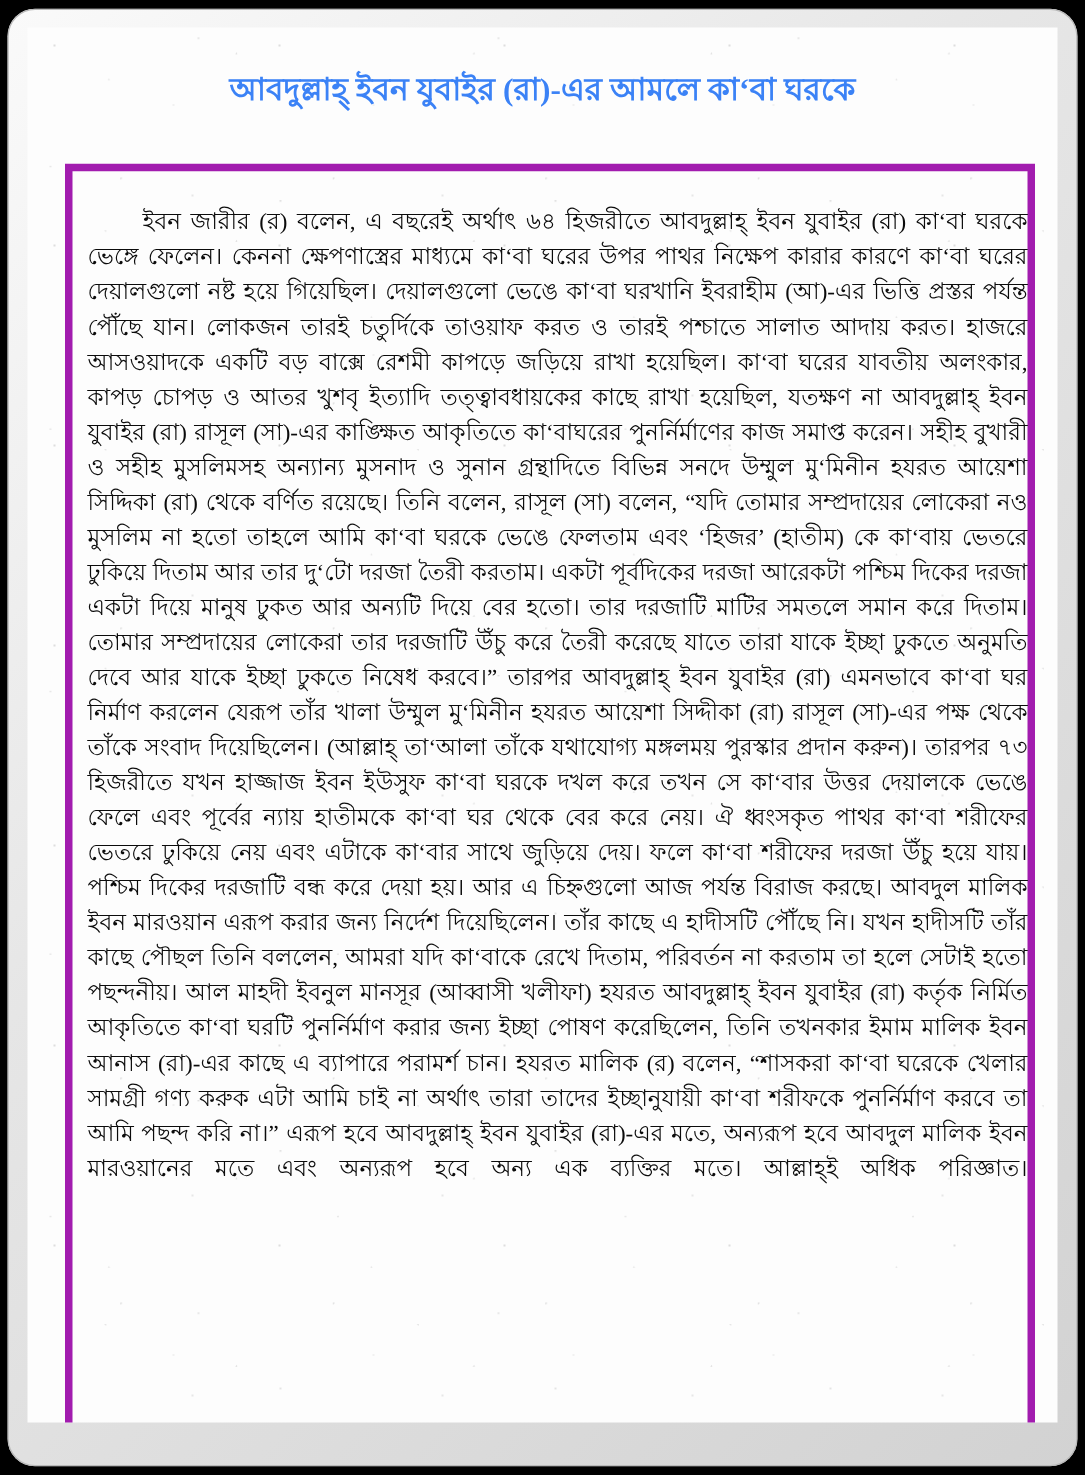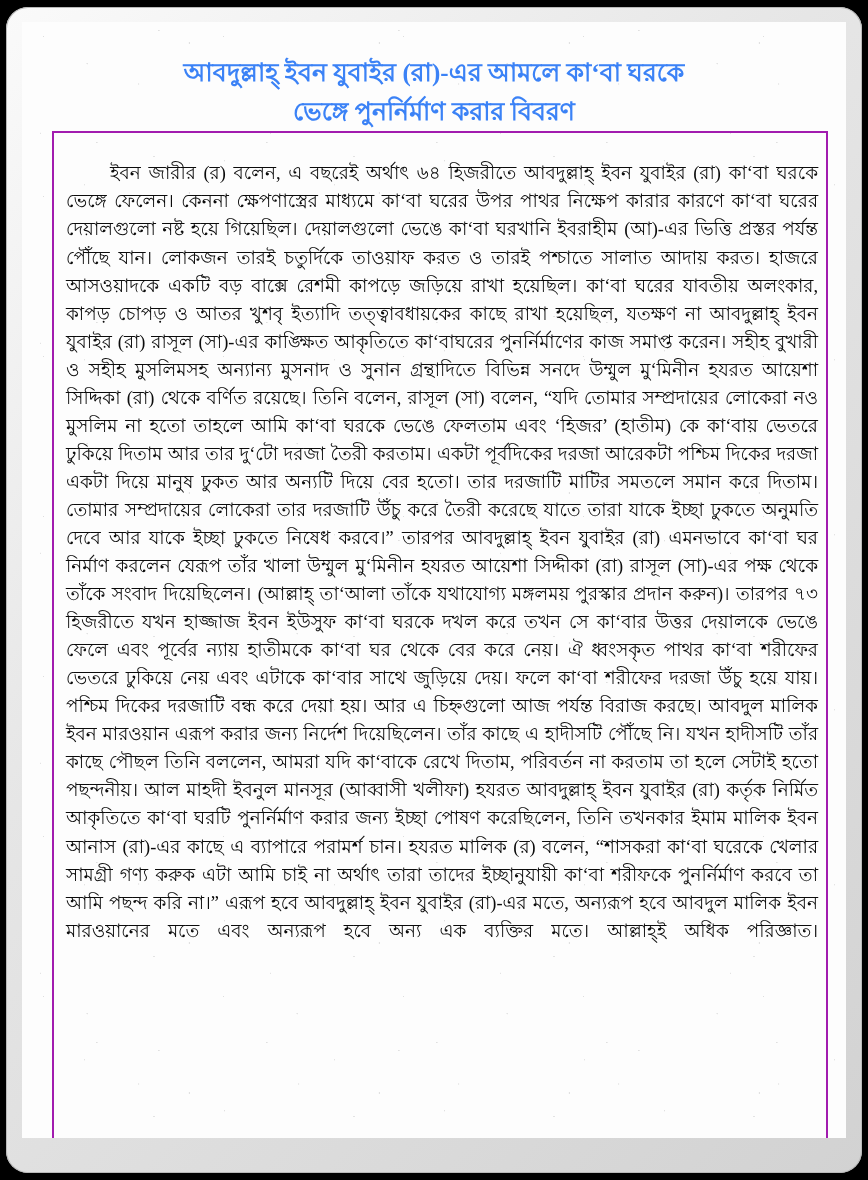--- a/index.html
+++ b/index.html
@@ -94,21 +94,21 @@
   }
 
   
   .body-frame {
     position: absolute;
     left: 30px;
     top: 109px;
     width: 776px;
     height: 1019px;
     box-sizing: border-box;
-    border: 2px solid #a21caf;
+    border: 6px solid #a21caf;
     background: transparent;
   }
 
   .body-text {
     position: absolute;
     left: 12px;
     top: 8px;
     width: 752px;
     color: #0b0b0b;
     font-family: "Liberation Serif", "DejaVu Serif", serif;
@@ -134,21 +134,20 @@
 <div class="scan-frame">
 
   <div class="page-bevel"></div>
 
   <div class="page-sheet">
 
     <div class="page-noise"></div>
 
     <h1 class="page-title">
       <span class="title-line">আবদুল্লাহ্‌ ইবন যুবাইর (রা)-এর আমলে কা‘বা ঘরকে</span>
-      <span class="title-line">ভেঙ্গে পুনর্নির্মাণ করার বিবরণ</span>
     </h1>
 
     <div class="body-frame">
       <p class="body-text">ইবন জারীর (র) বলেন, এ বছরেই অর্থাৎ ৬৪ হিজরীতে আবদুল্লাহ্‌ ইবন যুবাইর (রা) কা‘বা ঘরকে ভেঙ্গে ফেলেন। কেননা ক্ষেপণাস্ত্রের মাধ্যমে কা‘বা ঘরের উপর পাথর নিক্ষেপ কারার কারণে কা‘বা ঘরের দেয়ালগুলো নষ্ট হয়ে গিয়েছিল। দেয়ালগুলো ভেঙে কা‘বা ঘরখানি ইবরাহীম (আ)-এর ভিত্তি প্রস্তর পর্যন্ত পৌঁছে যান। লোকজন তারই চতুর্দিকে তাওয়াফ করত ও তারই পশ্চাতে সালাত আদায় করত। হাজরে আসওয়াদকে একটি বড় বাক্সে রেশমী কাপড়ে জড়িয়ে রাখা হয়েছিল। কা‘বা ঘরের যাবতীয় অলংকার, কাপড় চোপড় ও আতর খুশবৃ ইত্যাদি তত্ত্বাবধায়কের কাছে রাখা হয়েছিল, যতক্ষণ না আবদুল্লাহ্‌ ইবন যুবাইর (রা) রাসূল (সা)-এর কাঙ্ক্ষিত আকৃতিতে কা‘বাঘরের পুনর্নির্মাণের কাজ সমাপ্ত করেন। সহীহ বুখারী ও সহীহ মুসলিমসহ অন্যান্য মুসনাদ ও সুনান গ্রন্থাদিতে বিভিন্ন সনদে উম্মুল মু‘মিনীন হযরত আয়েশা সিদ্দিকা (রা) থেকে বর্ণিত রয়েছে। তিনি বলেন, রাসূল (সা) বলেন, “যদি তোমার সম্প্রদায়ের লোকেরা নও মুসলিম না হতো তাহলে আমি কা‘বা ঘরকে ভেঙে ফেলতাম এবং ‘হিজর’ (হাতীম) কে কা‘বায় ভেতরে ঢুকিয়ে দিতাম আর তার দু‘টো দরজা তৈরী করতাম। একটা পূর্বদিকের দরজা আরেকটা পশ্চিম দিকের দরজা একটা দিয়ে মানুষ ঢুকত আর অন্যটি দিয়ে বের হতো। তার দরজাটি মাটির সমতলে সমান করে দিতাম। তোমার সম্প্রদায়ের লোকেরা তার দরজাটি উঁচু করে তৈরী করেছে যাতে তারা যাকে ইচ্ছা ঢুকতে অনুমতি দেবে আর যাকে ইচ্ছা ঢুকতে নিষেধ করবে।” তারপর আবদুল্লাহ্‌ ইবন যুবাইর (রা) এমনভাবে কা‘বা ঘর নির্মাণ করলেন যেরূপ তাঁর খালা উম্মুল মু‘মিনীন হযরত আয়েশা সিদ্দীকা (রা) রাসূল (সা)-এর পক্ষ থেকে তাঁকে সংবাদ দিয়েছিলেন। (আল্লাহ্‌ তা‘আলা তাঁকে যথাযোগ্য মঙ্গলময় পুরস্কার প্রদান করুন)। তারপর ৭৩ হিজরীতে যখন হাজ্জাজ ইবন ইউসুফ কা‘বা ঘরকে দখল করে তখন সে কা‘বার উত্তর দেয়ালকে ভেঙে ফেলে এবং পূর্বের ন্যায় হাতীমকে কা‘বা ঘর থেকে বের করে নেয়। ঐ ধ্বংসকৃত পাথর কা‘বা শরীফের ভেতরে ঢুকিয়ে নেয় এবং এটাকে কা‘বার সাথে জুড়িয়ে দেয়। ফলে কা‘বা শরীফের দরজা উঁচু হয়ে যায়। পশ্চিম দিকের দরজাটি বন্ধ করে দেয়া হয়। আর এ চিহ্নগুলো আজ পর্যন্ত বিরাজ করছে। আবদুল মালিক ইবন মারওয়ান এরূপ করার জন্য নির্দেশ দিয়েছিলেন। তাঁর কাছে এ হাদীসটি পৌঁছে নি। যখন হাদীসটি তাঁর কাছে পৌছল তিনি বললেন, আমরা যদি কা‘বাকে রেখে দিতাম, পরিবর্তন না করতাম তা হলে সেটাই হতো পছন্দনীয়। আল মাহদী ইবনুল মানসূর (আব্বাসী খলীফা) হযরত আবদুল্লাহ্‌ ইবন যুবাইর (রা) কর্তৃক নির্মিত আকৃতিতে কা‘বা ঘরটি পুনর্নির্মাণ করার জন্য ইচ্ছা পোষণ করেছিলেন, তিনি তখনকার ইমাম মালিক ইবন আনাস (রা)-এর কাছে এ ব্যাপারে পরামর্শ চান। হযরত মালিক (র) বলেন, “শাসকরা কা‘বা ঘরেকে খেলার সামগ্রী গণ্য করুক এটা আমি চাই না অর্থাৎ তারা তাদের ইচ্ছানুযায়ী কা‘বা শরীফকে পুনর্নির্মাণ করবে তা আমি পছন্দ করি না।” এরূপ হবে আবদুল্লাহ্‌ ইবন যুবাইর (রা)-এর মতে, অন্যরূপ হবে আবদুল মালিক ইবন মারওয়ানের মতে এবং অন্যরূপ হবে অন্য এক ব্যক্তির মতে। আল্লাহ্‌ই অধিক পরিজ্ঞাত।</p>
     </div>
 
   </div>
 </div>
 
 </body></html>

